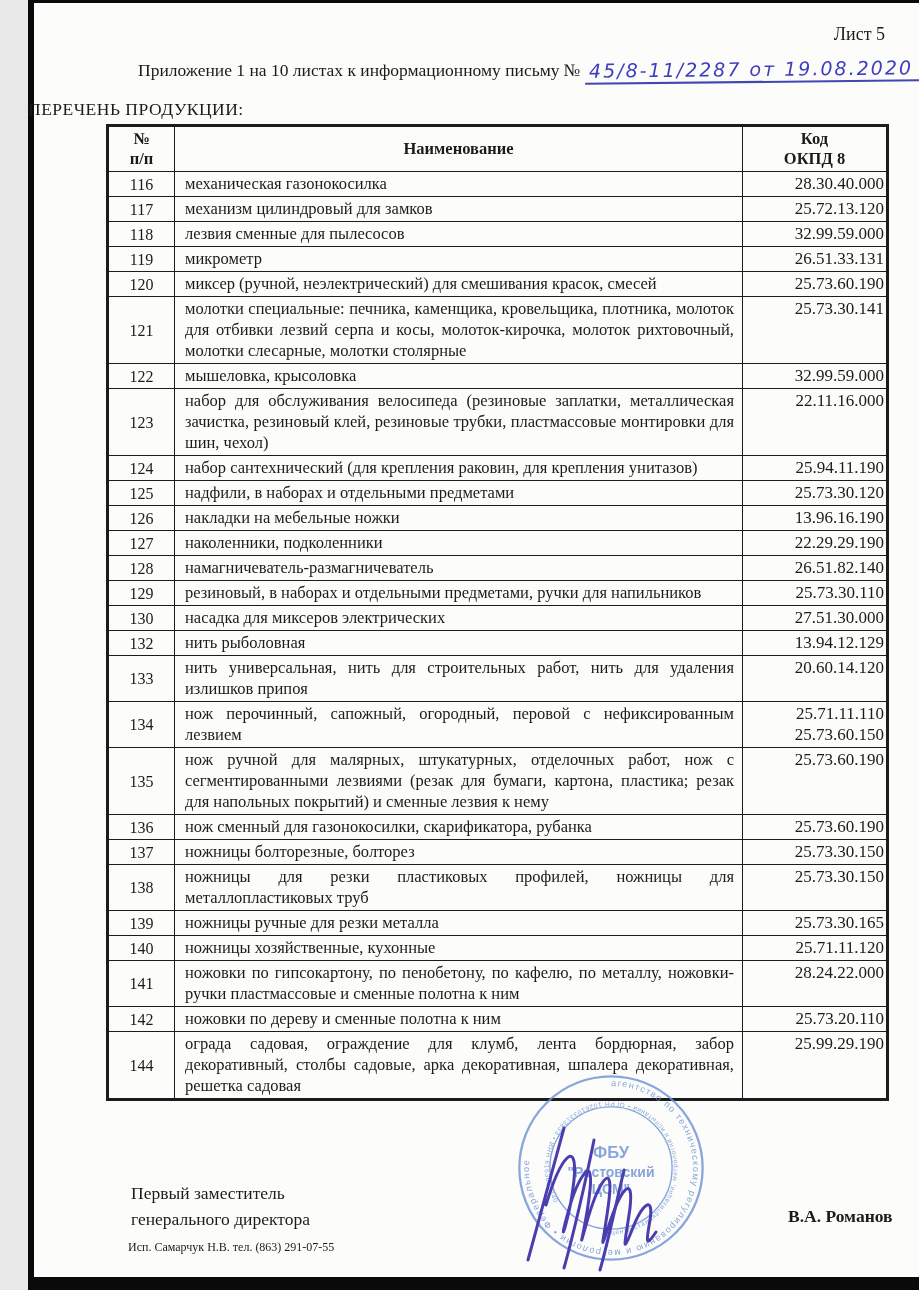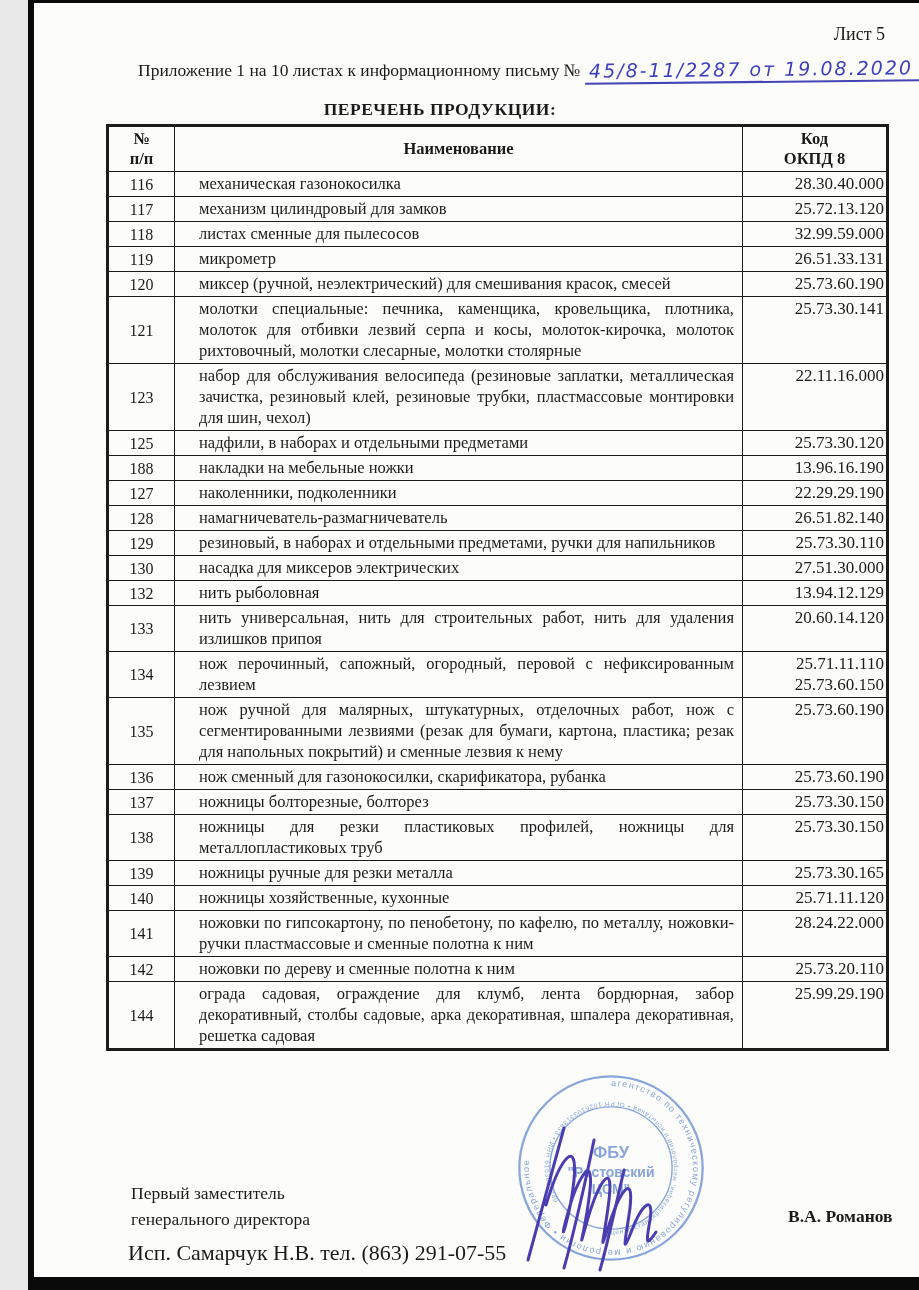--- a/index.html
+++ b/index.html
@@ -35,21 +35,21 @@
     color: #3d3fbe;
     font-size: 19px;
     letter-spacing: 2px;
     border-bottom: 2px solid #4345b4;
     padding: 0 6px 1px 4px;
     display: inline-block;
     transform: rotate(-0.6deg);
   }
   .doc-title {
     position: absolute; top: 99px; left: 0; width: 824px;
-    text-align: center; font-weight: bold; font-size: 17.5px;
+    font-weight: normal; font-size: 17.5px;
     letter-spacing: 0.5px;
   }
 
   table.products {
     position: absolute; left: 78px; top: 124px;
     width: 780px; table-layout: fixed;
     border-collapse: collapse;
     border: 3px solid #1c1c1c;
     font-size: 16.5px;
   }
@@ -63,40 +63,40 @@
     font-weight: bold; text-align: center;
     white-space: pre-line; line-height: 20px; padding: 2px 2px;
     vertical-align: middle;
   }
   td.col-num {
     text-align: center; vertical-align: middle;
     font-size: 16px; line-height: 19px; padding: 1px 2px;
   }
   td.col-name {
     vertical-align: top; text-align: justify;
-    line-height: 21px; padding: 1px 8px 2px 24px;
+    line-height: 21px; padding: 1px 8px 2px 10px;
   }
   td.col-code {
     vertical-align: top; text-align: right;
     white-space: pre-line;
     font-size: 17px; line-height: 21px; padding: 1px 2px;
   }
 
   .footer-title {
     position: absolute; left: 103px; top: 1180px;
     font-size: 17.5px; line-height: 26px; white-space: pre-line;
   }
   .footer-name {
     position: absolute; left: 760px; top: 1206px;
     font-size: 17.5px;
     font-weight: bold;
   }
   .footer-executor {
     position: absolute; left: 100px; top: 1240px;
-    font-size: 22px;
+    font-size: 12px;
   }
 
   .stamp {
     position: absolute; left: 487px; top: 1072px;
     width: 192px; height: 192px; opacity: 0.82;
   }
   .signature {
     position: absolute; left: 478px; top: 1110px;
     width: 210px; height: 165px;
   }
@@ -140,50 +140,60 @@
           <td class="col-name">механическая газонокосилка</td>
           <td class="col-code">28.30.40.000</td>
         </tr>
         <tr>
           <td class="col-num">117</td>
           <td class="col-name">механизм цилиндровый для замков</td>
           <td class="col-code">25.72.13.120</td>
         </tr>
         <tr>
           <td class="col-num">118</td>
-          <td class="col-name">листах сменные для пылесосов</td>
+          <td class="col-name">лезвия сменные для пылесосов</td>
           <td class="col-code">32.99.59.000</td>
         </tr>
         <tr>
           <td class="col-num">119</td>
           <td class="col-name">микрометр</td>
           <td class="col-code">26.51.33.131</td>
         </tr>
         <tr>
           <td class="col-num">120</td>
           <td class="col-name">миксер (ручной, неэлектрический) для смешивания красок, смесей</td>
           <td class="col-code">25.73.60.190</td>
         </tr>
         <tr>
           <td class="col-num">121</td>
           <td class="col-name">молотки специальные: печника, каменщика, кровельщика, плотника, молоток для отбивки лезвий серпа и косы, молоток-кирочка, молоток рихтовочный, молотки слесарные, молотки столярные</td>
           <td class="col-code">25.73.30.141</td>
         </tr>
         <tr>
+          <td class="col-num">122</td>
+          <td class="col-name">мышеловка, крысоловка</td>
+          <td class="col-code">32.99.59.000</td>
+        </tr>
+        <tr>
           <td class="col-num">123</td>
           <td class="col-name">набор для обслуживания велосипеда (резиновые заплатки, металлическая зачистка, резиновый клей, резиновые трубки, пластмассовые монтировки для шин, чехол)</td>
           <td class="col-code">22.11.16.000</td>
         </tr>
         <tr>
+          <td class="col-num">124</td>
+          <td class="col-name">набор сантехнический (для крепления раковин, для крепления унитазов)</td>
+          <td class="col-code">25.94.11.190</td>
+        </tr>
+        <tr>
           <td class="col-num">125</td>
           <td class="col-name">надфили, в наборах и отдельными предметами</td>
           <td class="col-code">25.73.30.120</td>
         </tr>
         <tr>
-          <td class="col-num">188</td>
+          <td class="col-num">126</td>
           <td class="col-name">накладки на мебельные ножки</td>
           <td class="col-code">13.96.16.190</td>
         </tr>
         <tr>
           <td class="col-num">127</td>
           <td class="col-name">наколенники, подколенники</td>
           <td class="col-code">22.29.29.190</td>
         </tr>
         <tr>
           <td class="col-num">128</td>

